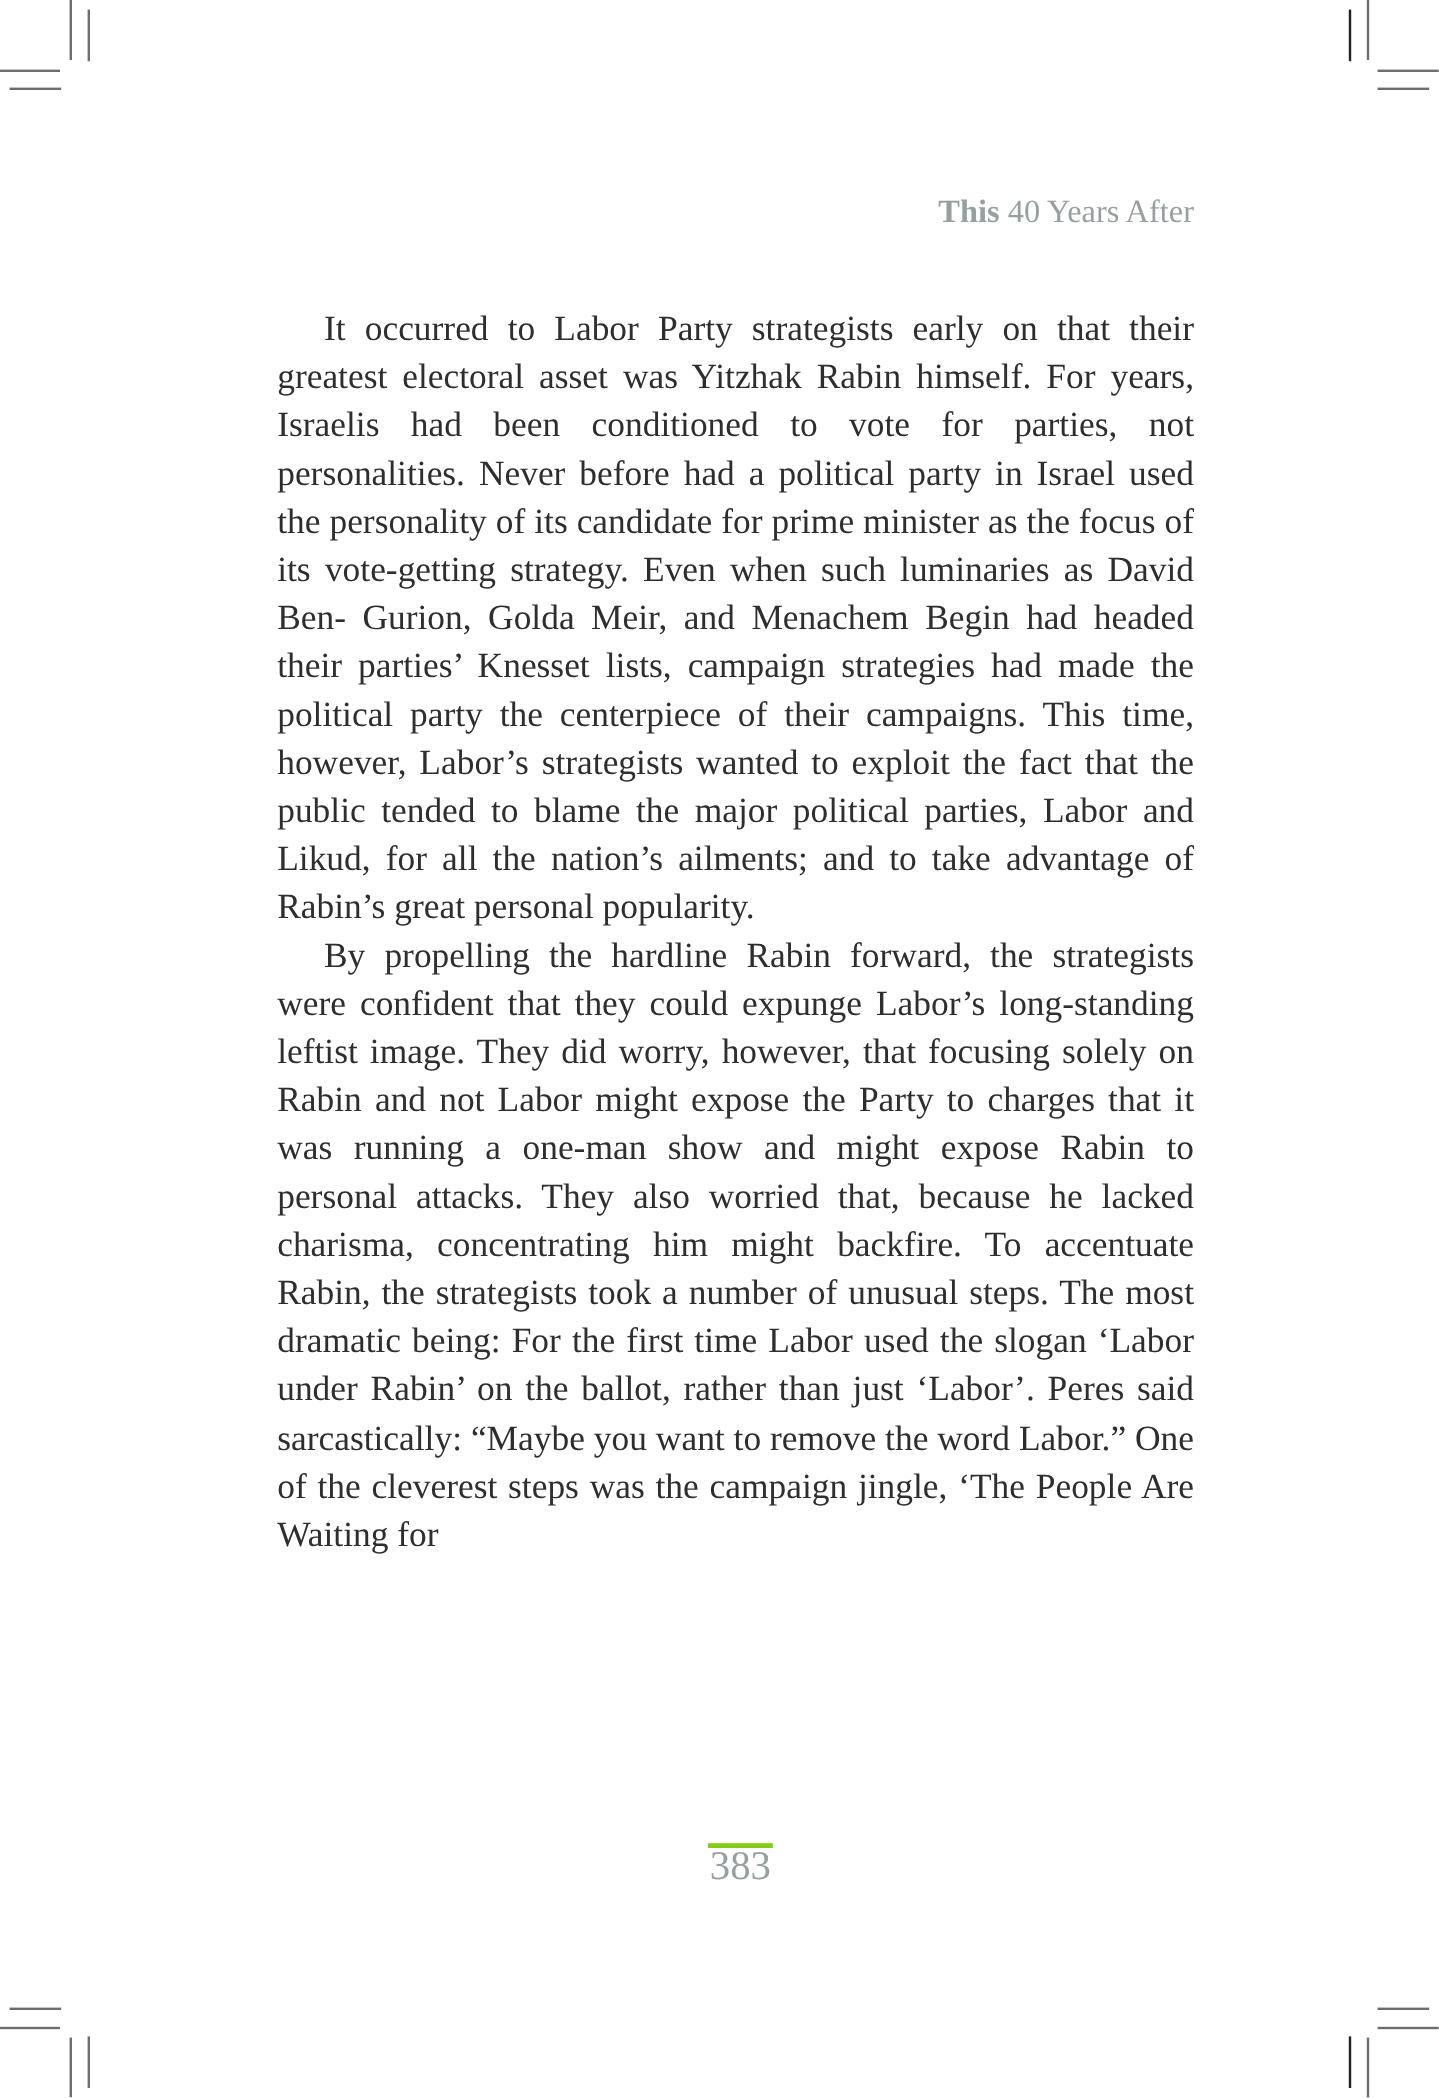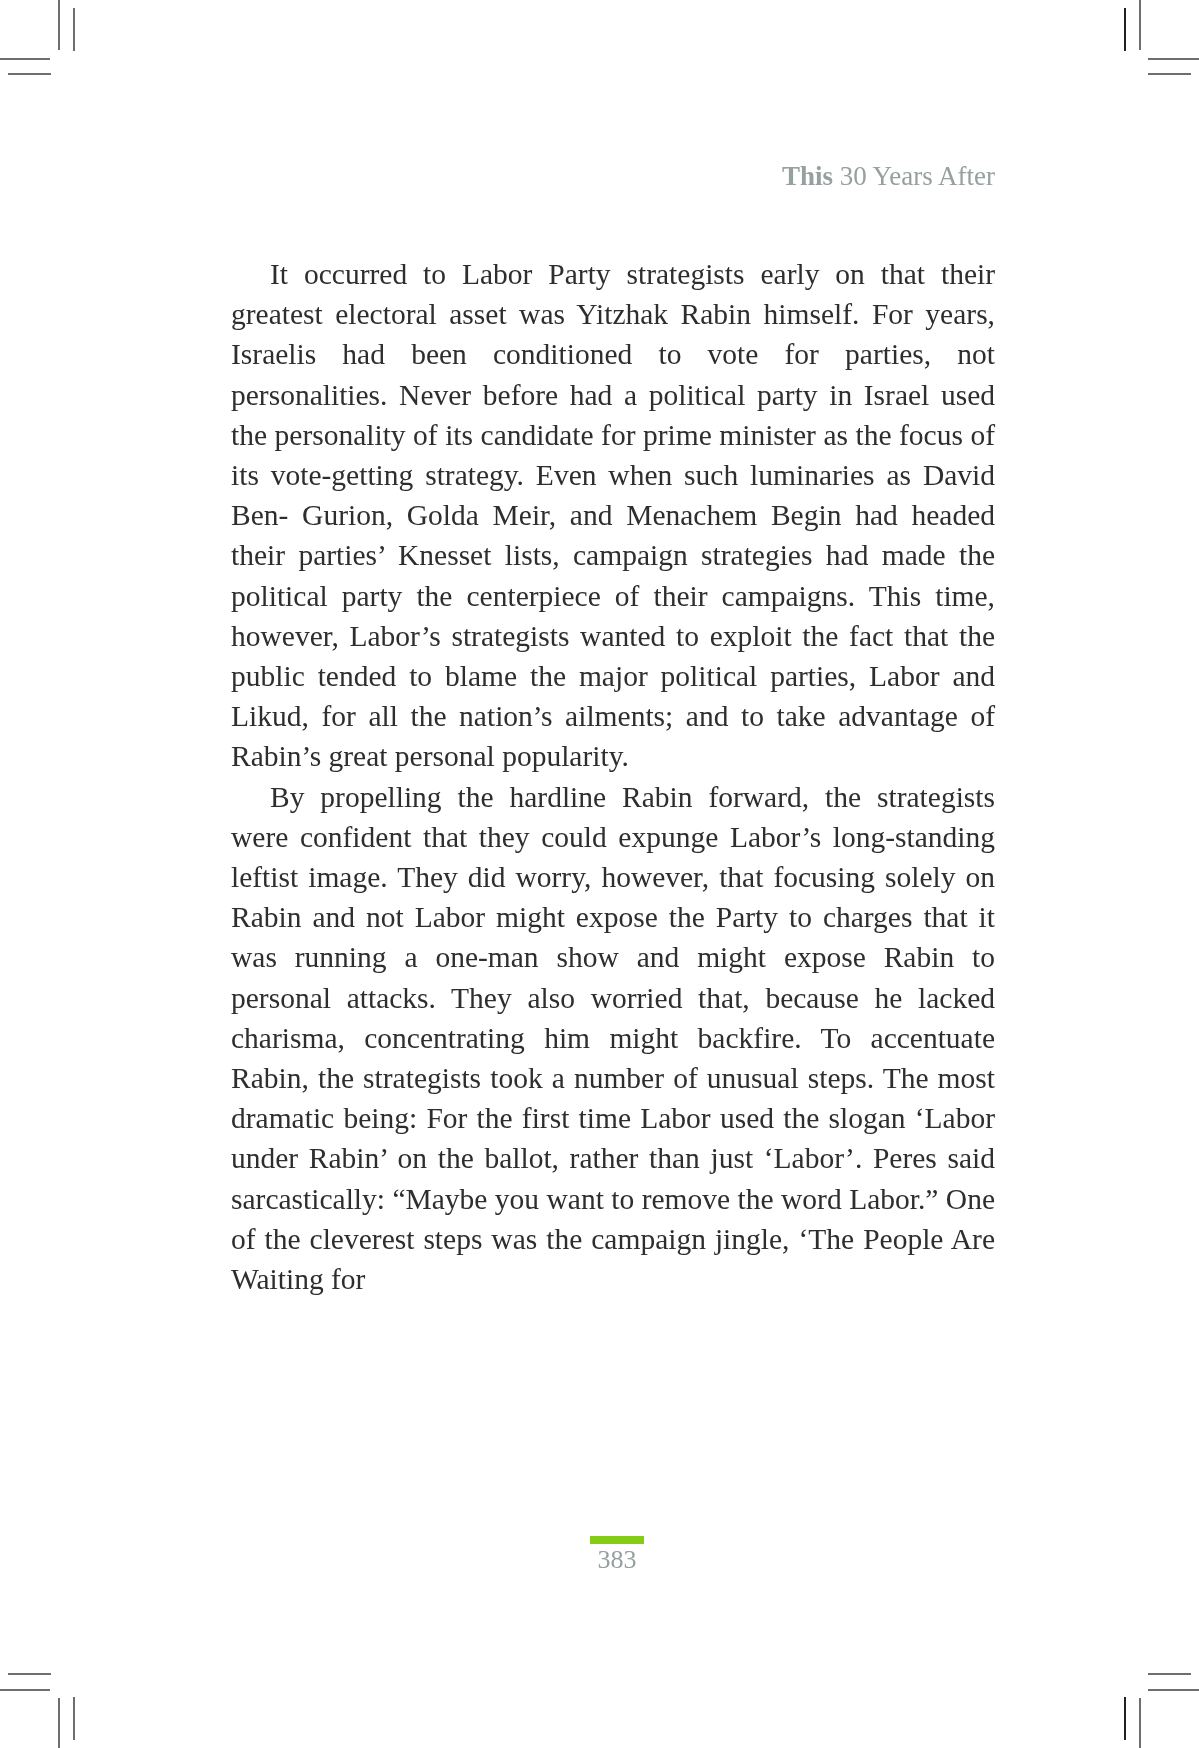--- a/index.html
+++ b/index.html
@@ -14,22 +14,22 @@
   .body-text {
     position:absolute; left:231px; top:222px; width:764px;
     font-family:"Liberation Serif", serif; font-size:29.5px; line-height:40.2px;
     color:#2e2e2e; text-align:justify; hyphens:none;
   }
   .body-text p { margin:0; }
   .body-text p.indent { text-indent:39px; }
   .body-text p.gap { margin-top:32px; }
   .page-number {
     position:absolute; left:590px; top:1536px; width:54px; text-align:center;
-    font-family:"Liberation Serif", serif; font-size:26px; color:#97a0a0;
-    border-top:8px solid #84cc16; padding-top:1px; line-height:30px;
+    font-family:"Liberation Serif", serif; font-size:34px; color:#97a0a0;
+    border-top:4px solid #84cc16; padding-top:1px; line-height:30px;
   }
 </style>
 </head>
 <body>
 
 <div class="crop" style="left:58px;top:0;width:2px;height:50px;"></div>
 <div class="crop" style="left:73px;top:8px;width:2px;height:43px;"></div>
 <div class="crop" style="left:0;top:58px;width:50px;height:2px;"></div>
 <div class="crop" style="left:8px;top:73px;width:43px;height:2px;"></div>
 
@@ -41,20 +41,20 @@
 <div class="crop" style="left:8px;top:1673px;width:43px;height:2px;"></div>
 <div class="crop" style="left:0;top:1689px;width:50px;height:2px;"></div>
 <div class="crop" style="left:58px;top:1698px;width:2px;height:50px;"></div>
 <div class="crop" style="left:73px;top:1697px;width:2px;height:43px;"></div>
 
 <div class="crop" style="left:1148px;top:1673px;width:43px;height:2px;"></div>
 <div class="crop" style="left:1148px;top:1689px;width:51px;height:2px;"></div>
 <div class="crop" style="left:1124px;top:1697px;width:2px;height:43px;background:#222;"></div>
 <div class="crop" style="left:1139px;top:1698px;width:2px;height:50px;"></div>
 
-<div class="running-head"><b>This</b><span> 30 Years After</span></div>
+<div class="running-head"><b>This</b><span> 40 Years After</span></div>
 
 <div class="body-text">
   <p class="indent gap">It occurred to Labor Party strategists early on that their greatest electoral asset was Yitzhak Rabin himself. For years, Israelis had been conditioned to vote for parties, not personalities. Never before had a political party in Israel used the personality of its candidate for prime minister as the focus of its vote-getting strategy. Even when such luminaries as David Ben- Gurion, Golda Meir, and Menachem Begin had headed their parties’ Knesset lists, campaign strategies had made the political party the centerpiece of their campaigns. This time, however, Labor’s strategists wanted to exploit the fact that the public tended to blame the major political parties, Labor and Likud, for all the nation’s ailments; and to take advantage of Rabin’s great personal popularity.</p>
   <p class="indent">By propelling the hardline Rabin forward, the strategists were confident that they could expunge Labor’s long-standing leftist image. They did worry, however, that focusing solely on Rabin and not Labor might expose the Party to charges that it was running a one-man show and might expose Rabin to personal attacks. They also worried that, because he lacked charisma, concentrating him might backfire. To accentuate Rabin, the strategists took a number of unusual steps. The most dramatic being: For the first time Labor used the slogan ‘Labor under Rabin’ on the ballot, rather than just ‘Labor’. Peres said sarcastically: “Maybe you want to remove the word Labor.” One of the cleverest steps was the campaign jingle, ‘The People Are Waiting for</p>
 </div>
 
 <div class="page-number">383</div>
 
 </body></html>

